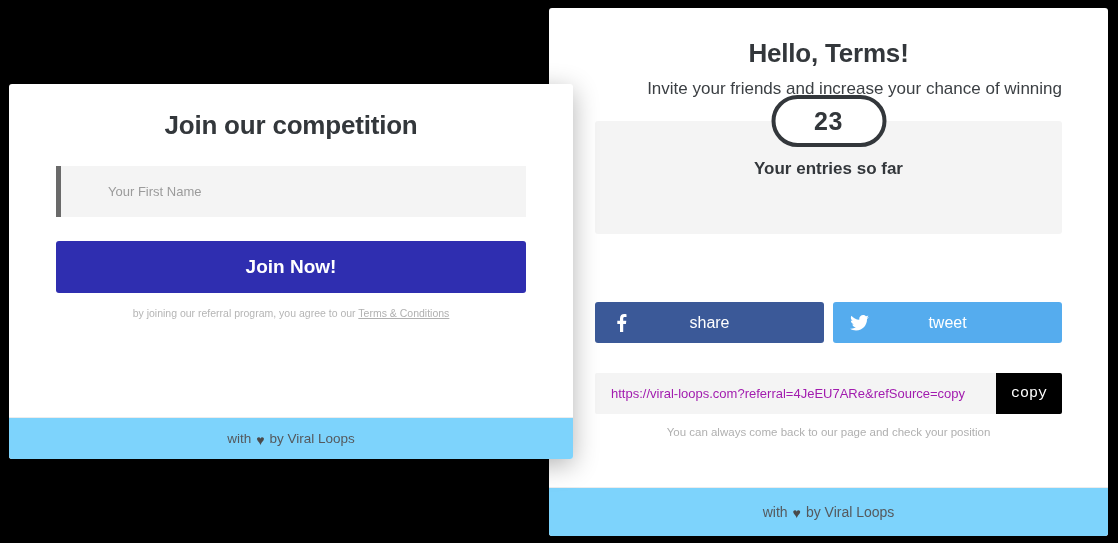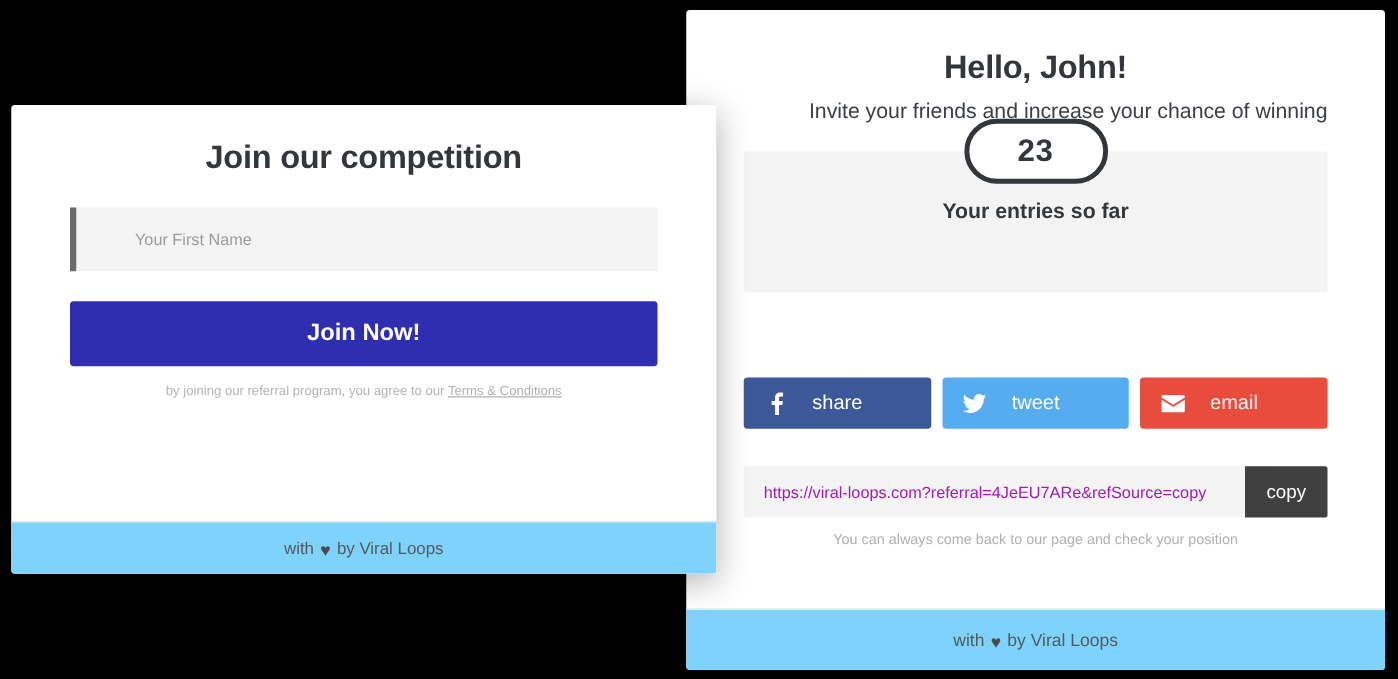--- a/index.html
+++ b/index.html
@@ -155,24 +155,24 @@
     font-family: "Liberation Sans", sans-serif;
     font-size: 13px;
     color: #a21caf;
     border-radius: 2px 0 0 2px;
     min-width: 0;
   }
   .url-input::placeholder { color: #b8b8b8; }
   .copy-btn {
     width: 66px;
     flex: 0 0 66px;
-    background: #404040;
+    background: #000000;
     color: #ffffff;
     border: none;
-    font-family: Liberation Sans, sans-serif;
+    font-family: Liberation Mono, monospace;
     font-size: 15px;
     cursor: pointer;
     border-radius: 0 2px 2px 0;
   }
 
   .dash-note {
     margin-top: 12px;
     text-align: center;
     font-size: 11.5px;
     color: #b0b0b0;
@@ -273,21 +273,21 @@
   #signup-card .card-footer { height: 41px; font-size: 13.5px; }
 </style>
 </head>
 <body>
 
 <div class="stage">
 
   <div class="card" id="dashboard-card">
     <div class="dash-body">
 
-      <h1 class="dash-title">Hello, John!</h1>
+      <h1 class="dash-title">Hello, Terms!</h1>
       <p class="dash-sub">Invite your friends and increase your chance of winning</p>
 
       <div class="entries-panel">
         <div class="entries-label">Your entries so far</div>
       </div>
       <div class="entries-pill">
         <span class="entries-count">23</span>
       </div>
 
       <div class="social-row">
@@ -303,29 +303,20 @@
 
         <button class="social-btn" id="twitter-share-button">
           <span class="sicon">
             <svg width="19" height="16" viewBox="0 0 20 17" aria-hidden="true">
               <path fill="#ffffff" d="M20 2.02c-0.74 0.33-1.53 0.55-2.36 0.65 0.85-0.51 1.5-1.31 1.8-2.27-0.79 0.47-1.67 0.81-2.61 1C16.09 0.61 15.02 0.11 13.84 0.11c-2.27 0-4.11 1.84-4.11 4.11 0 0.32 0.04 0.64 0.11 0.94C6.41 4.99 3.4 3.37 1.39 0.89 1.04 1.49 0.84 2.19 0.84 2.94c0 1.43 0.73 2.69 1.83 3.42-0.67-0.02-1.31-0.21-1.86-0.51v0.05c0 1.99 1.42 3.65 3.3 4.03-0.35 0.09-0.71 0.14-1.08 0.14-0.27 0-0.52-0.03-0.77-0.07 0.52 1.63 2.04 2.82 3.83 2.85C4.69 13.95 2.91 14.6 0.98 14.6c-0.33 0-0.66-0.02-0.98-0.06 1.82 1.17 3.98 1.85 6.29 1.85 7.55 0 11.68-6.25 11.68-11.67 0-0.18 0-0.36-0.01-0.53C18.76 3.58 19.45 2.85 20 2.02z"></path>
             </svg>
           </span>
           <span class="slabel">tweet</span>
         </button>
 
-        <button class="social-btn" id="email-share-button">
-          <span class="sicon">
-            <svg width="19" height="14" viewBox="0 0 20 15" aria-hidden="true">
-              <path fill="#ffffff" d="M0 2.2l10 6.1 10-6.1V1.3C20 0.6 19.4 0 18.7 0H1.3C0.6 0 0 0.6 0 1.3V2.2z"></path>
-              <path fill="#ffffff" d="M10.5 9.9c-0.3 0.2-0.7 0.2-1 0L0 4.1v9.3C0 14.2 0.6 15 1.3 15h17.4c0.7 0 1.3-0.8 1.3-1.6V4.1L10.5 9.9z"></path>
-            </svg>
-          </span>
-          <span class="slabel">email</span>
-        </button>
 
       </div>
 
       <div class="url-row">
         <input class="url-input" type="text" readonly="" value="https://viral-loops.com?referral=4JeEU7ARe&amp;refSource=copy" style="">
         <button class="copy-btn">copy</button>
       </div>
 
       <div class="dash-note">You can always come back to our page and check your position</div>
     </div>

